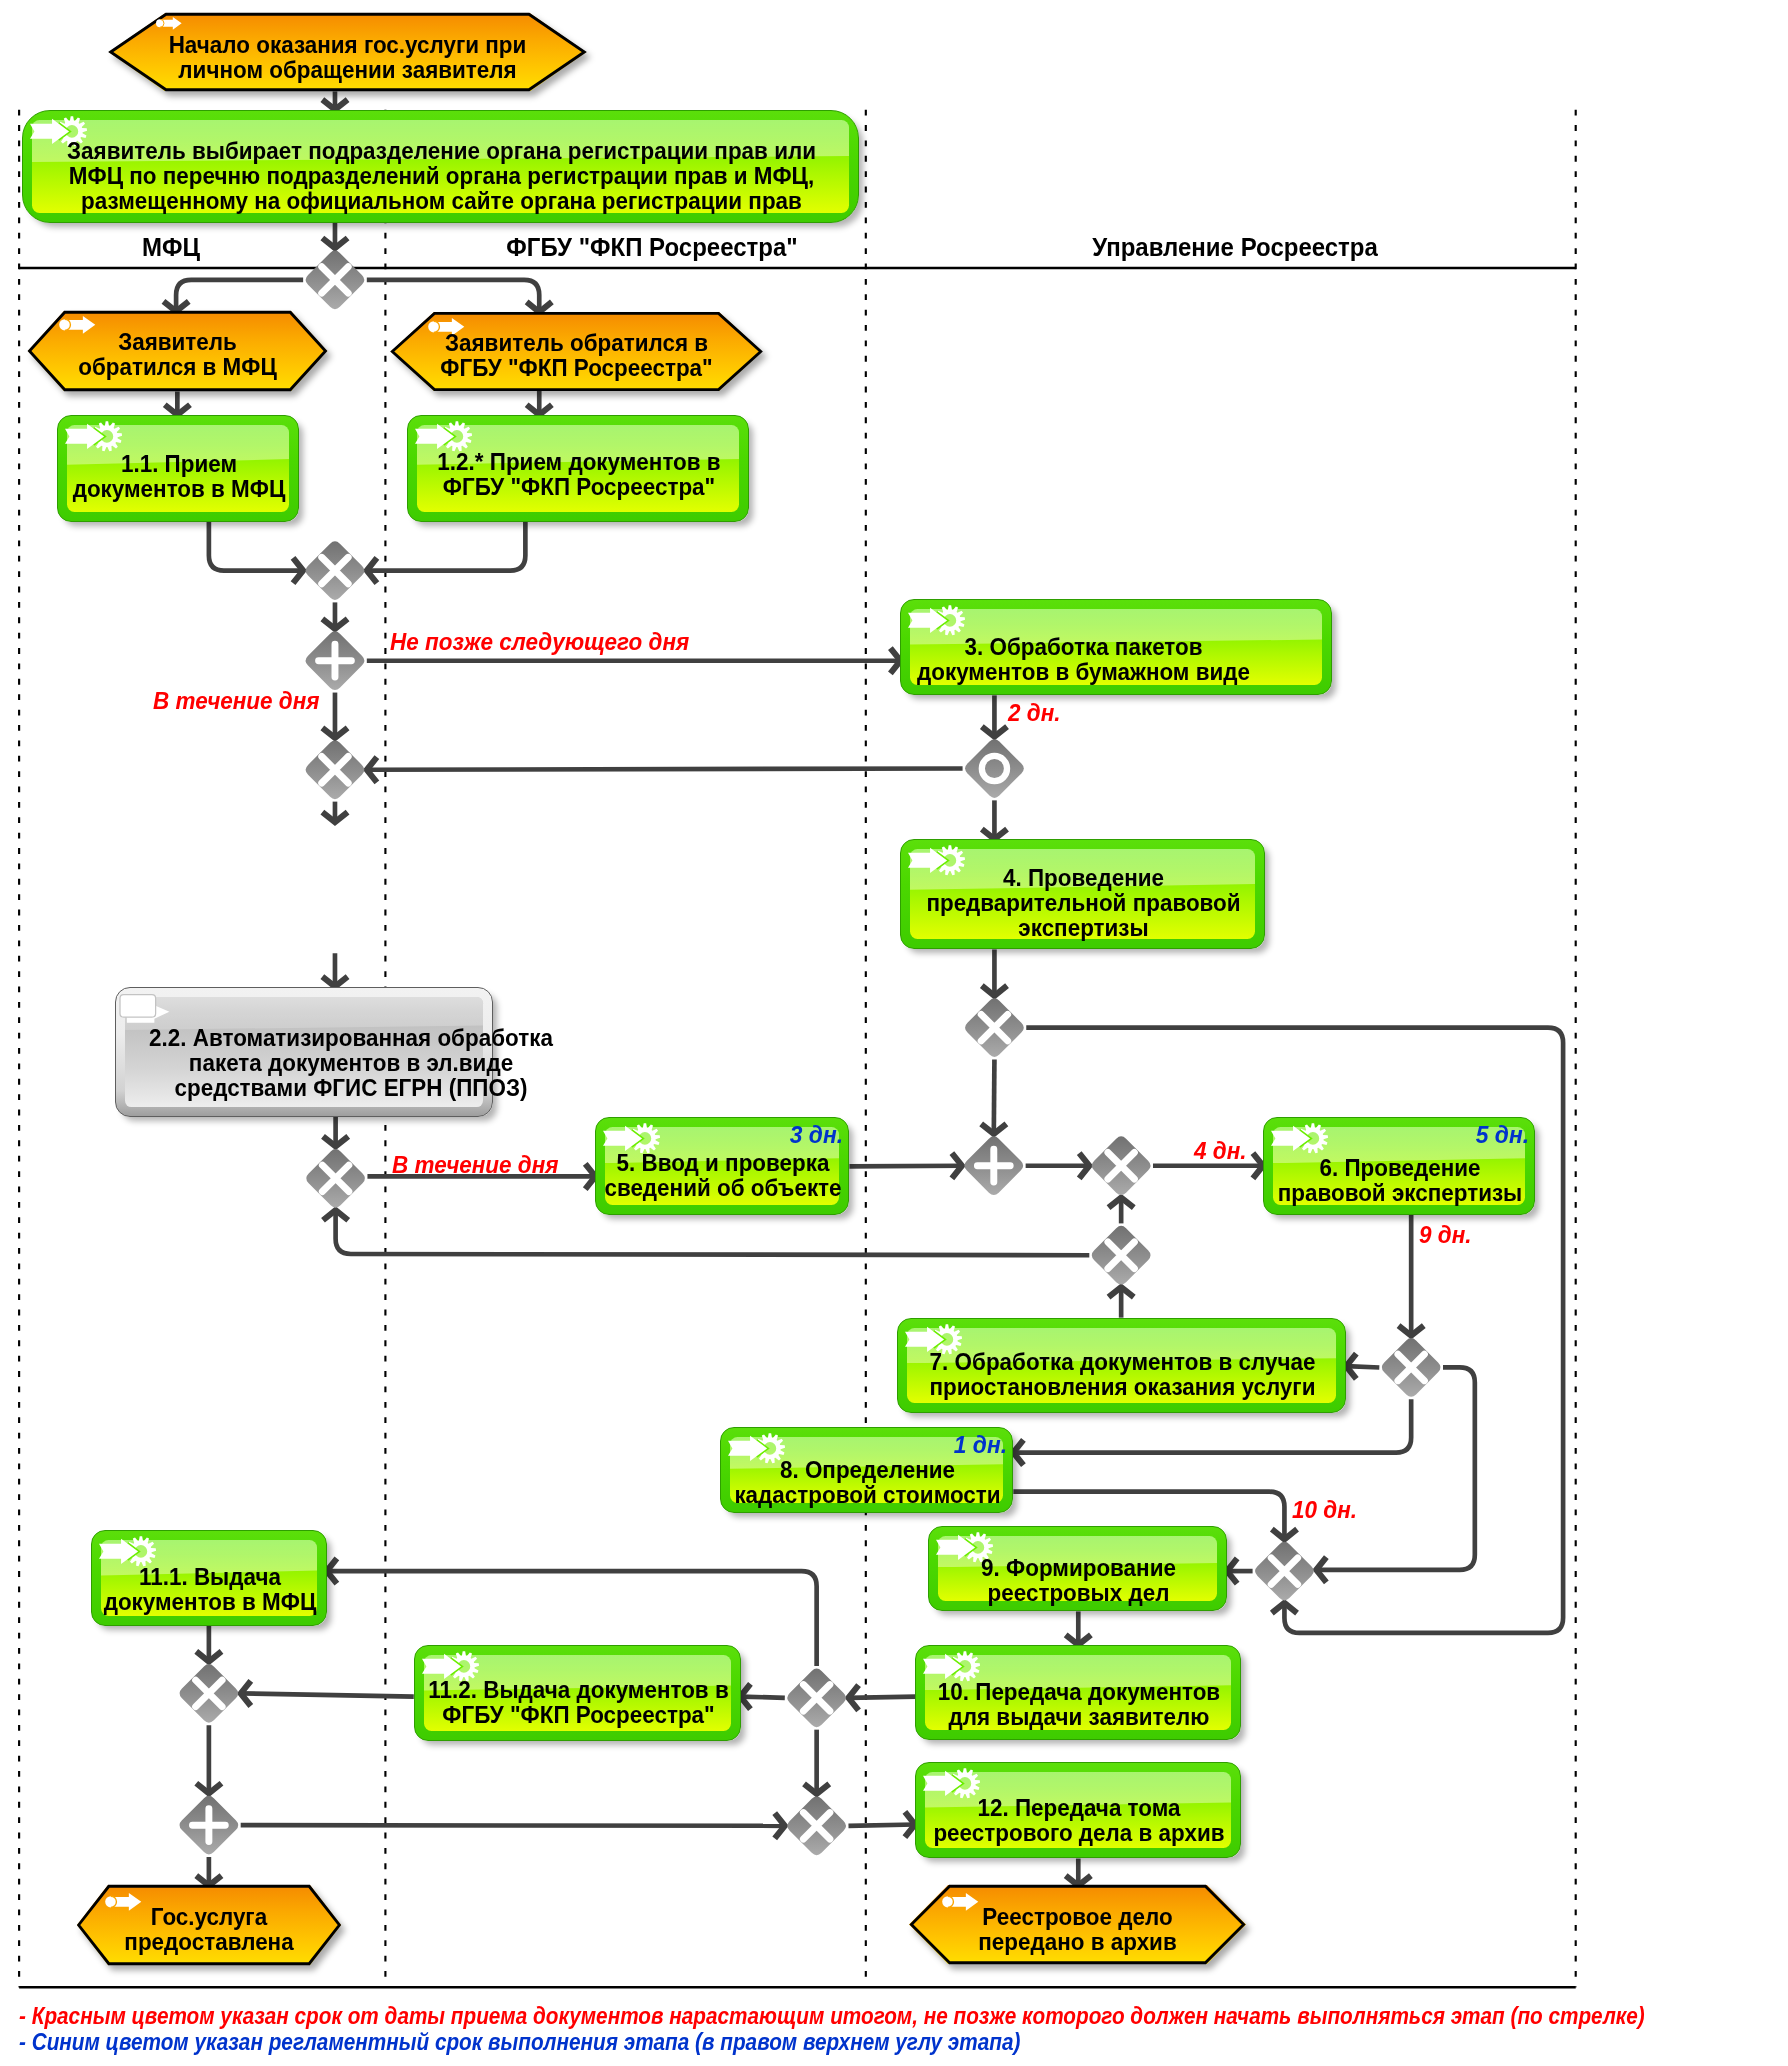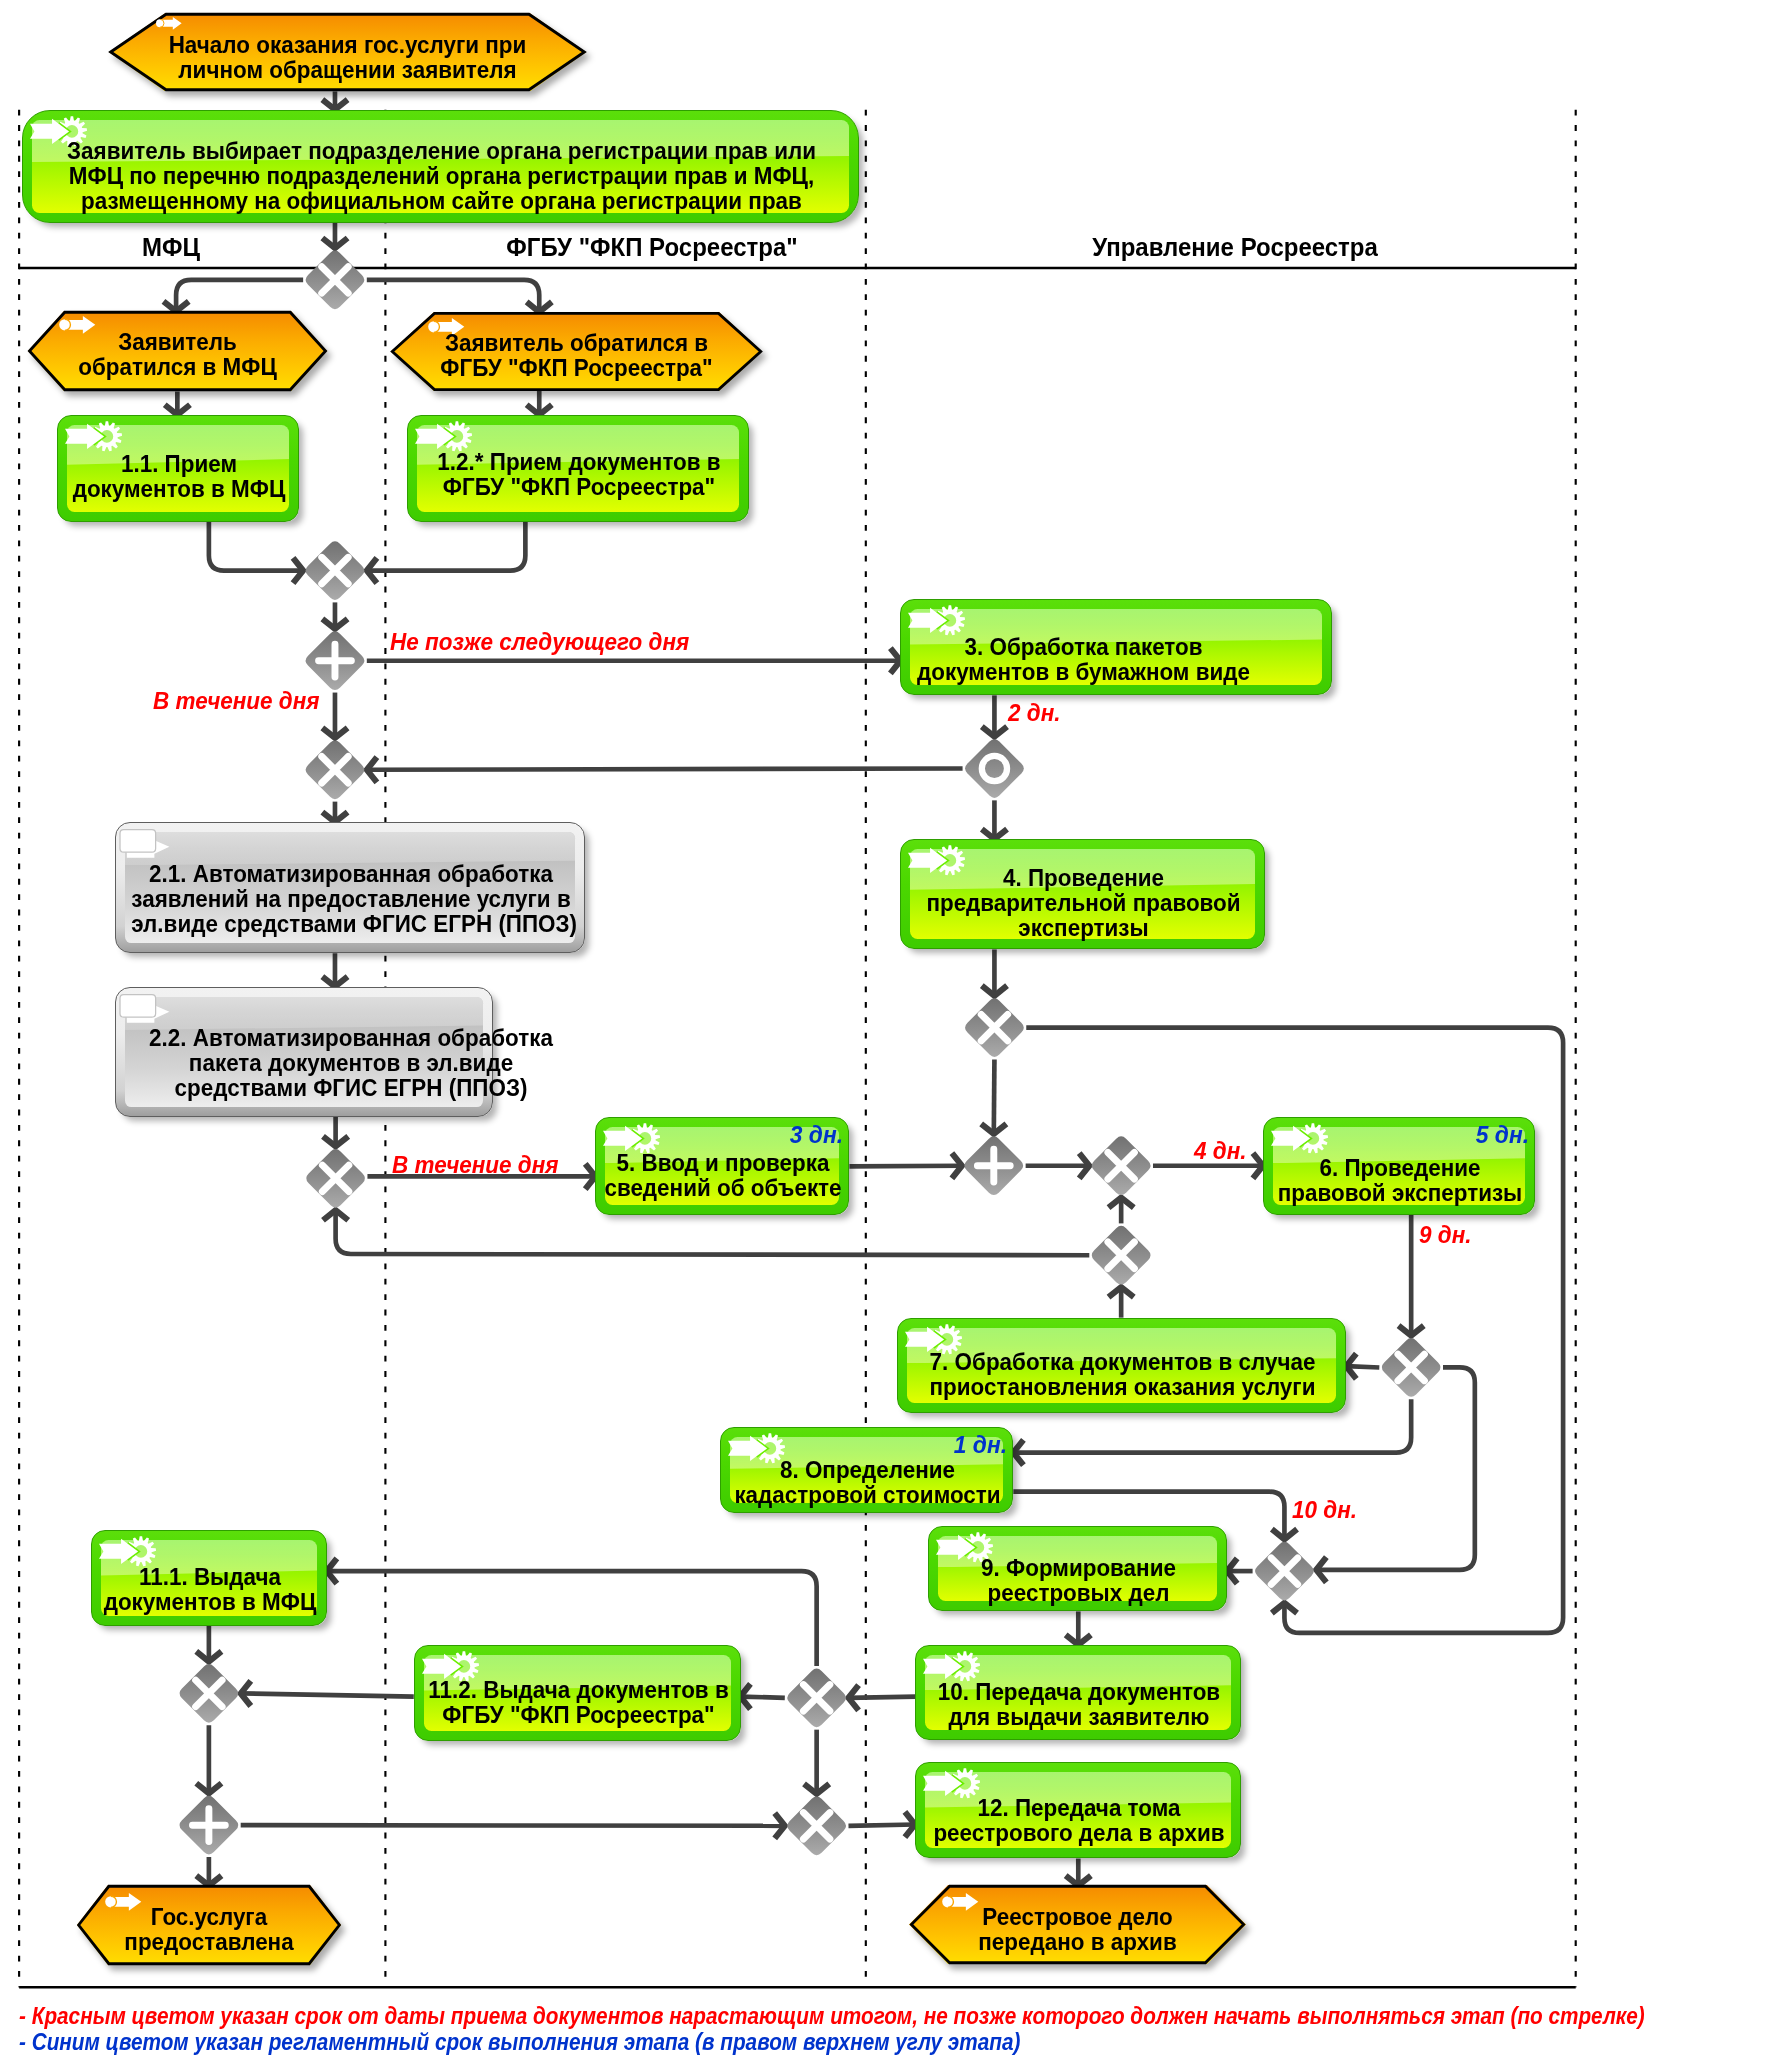--- a/index.html
+++ b/index.html
@@ -400,31 +400,20 @@
           <path fill="#fff" fill-rule="evenodd" d="M 64.53 8.08 L 68.47 8.08 L 69.77 15.32 L 71.36 15.71 L 75.87 9.91 L 79.36 11.74 L 77.15 18.75 L 78.37 19.83 L 85.07 16.79 L 87.30 20.03 L 82.09 25.21 L 82.67 26.75 L 90.01 27.16 L 90.48 31.07 L 83.46 33.23 L 83.26 34.86 L 89.56 38.64 L 88.17 42.32 L 80.94 40.97 L 80.01 42.32 L 83.84 48.60 L 80.89 51.21 L 75.12 46.65 L 73.66 47.42 L 74.14 54.75 L 70.31 55.70 L 67.32 48.98 L 65.68 48.98 L 62.69 55.70 L 58.86 54.75 L 59.34 47.42 L 57.88 46.65 L 52.11 51.21 L 49.16 48.60 L 52.99 42.32 L 52.06 40.97 L 44.83 42.32 L 43.44 38.64 L 49.74 34.86 L 49.54 33.23 L 42.52 31.07 L 42.99 27.16 L 50.33 26.75 L 50.91 25.21 L 45.70 20.03 L 47.93 16.79 L 54.63 19.83 L 55.85 18.75 L 53.64 11.74 L 57.13 9.91 L 61.64 15.71 L 63.23 15.32 Z M 66.5 22 A 10 10 0 1 0 66.51 42 A 10 10 0 1 0 66.5 22 Z"></path>
           <clipPath id="clipArrow3">
             <circle cx="66.5" cy="32" r="25"></circle>
           </clipPath>
           <path fill="none" stroke="#6BEE00" stroke-width="5" stroke-linejoin="miter" d="M0 20 L7 32 L0 43.5 L35 43.5 L35 52 L62 32 L35 12 L35 20 Z" clip-path="url(#clipArrow3)"></path>
           <path fill="#fff" d="M0 20 L7 32 L0 43.5 L35 43.5 L35 52 L62 32 L35 12 L35 20 Z"></path>
         </svg>
         <div class="lbl" style="width: 365px; top: 34px; font-size: 24px;">3. Обработка пакетов
 документов в бумажном виде</div>
       </div>
-      <div class="node subproc" style="left: 115px; top: 822px; width: 470px; height: 131px;">
-        <div class="inner"></div>
-        <div class="gloss"></div>
-        <svg viewBox="0 0 82 48" width="52" height="30" style="position: absolute; left: 3.2px; top: 6.3px;">
-          <path fill="#fff" d="M12 10 L56 10 L56 18 L80 28.5 L56 39.5 L56 46 Q12 46 12 46 Z"></path>
-          <path fill="#fff" stroke="#C3C3C3" stroke-width="2" d="M7 1 Q1 1 1 7 L1 31 Q1 37 7 37 L52 37 Q58 37 58 31 L58 7 Q58 1 52 1 Z"></path>
-        </svg>
-        <div class="lbl" style="width: 470px; top: 38px; font-size: 24px;">2.1. Автоматизированная обработка
-заявлений на предоставление услуги в
-эл.виде средствами ФГИС ЕГРН (ППОЗ)</div>
-      </div>
       <div class="node subproc" style="left: 115px; top: 987px; width: 378px; height: 130px;">
         <div class="inner"></div>
         <div class="gloss"></div>
         <svg viewBox="0 0 82 48" width="52" height="30" style="position: absolute; left: 3.2px; top: 6.3px;">
           <path fill="#fff" d="M12 10 L56 10 L56 18 L80 28.5 L56 39.5 L56 46 Q12 46 12 46 Z"></path>
           <path fill="#fff" stroke="#C3C3C3" stroke-width="2" d="M7 1 Q1 1 1 7 L1 31 Q1 37 7 37 L52 37 Q58 37 58 31 L58 7 Q58 1 52 1 Z"></path>
         </svg>
         <div class="lbl" style="width: 470px; top: 37px; font-size: 24px;">2.2. Автоматизированная обработка
 пакета документов в эл.виде
 средствами ФГИС ЕГРН (ППОЗ)</div>

